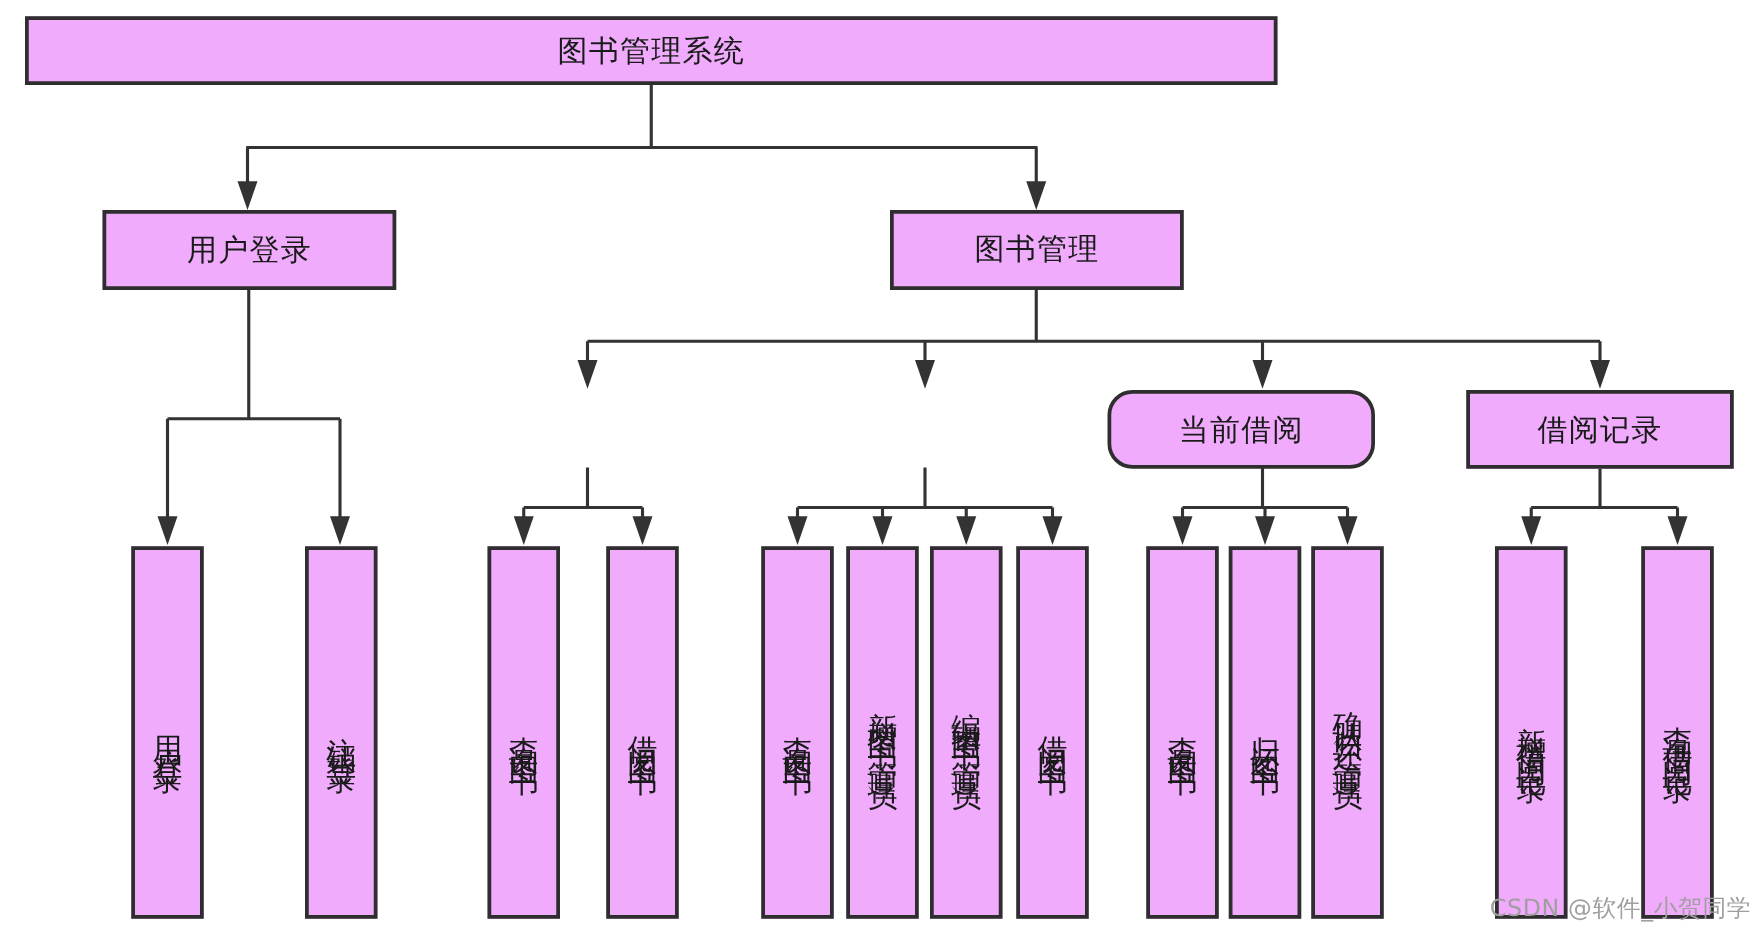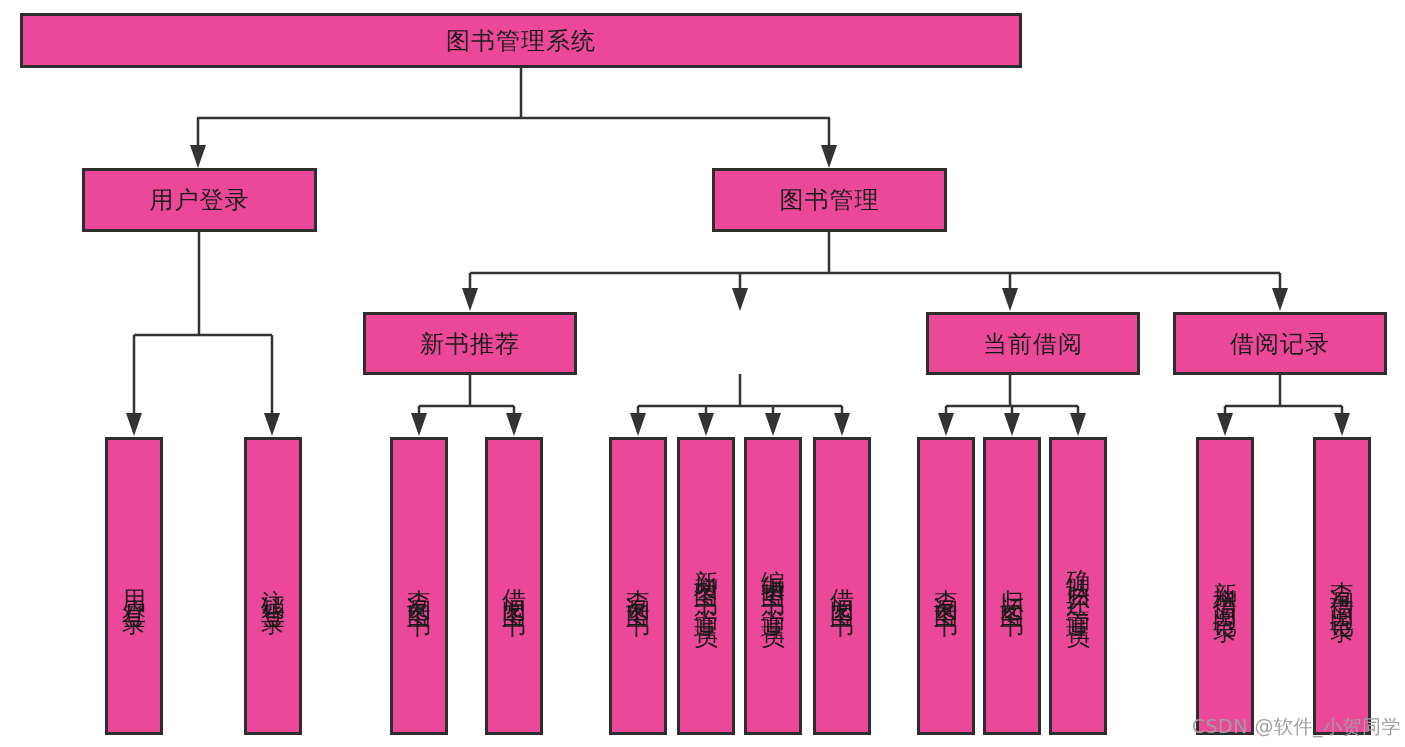--- a/index.html
+++ b/index.html
@@ -13,21 +13,21 @@
   }
   #connectors {
     position: absolute;
     left: 0; top: 0;
     width: 1405px; height: 747px;
     pointer-events: none;
   }
   .node {
     position: absolute;
     box-sizing: border-box;
-    background: #ec4899;
+    background: #f0abfc;
     border: 3px solid #2e2e2e;
     display: flex;
     align-items: center;
     justify-content: center;
     color: #1a1a1a;
     font-size: 24px;
     line-height: 1;
     letter-spacing: 1px;
     white-space: nowrap;
   }
@@ -96,24 +96,21 @@
     <span>图书管理系统</span>
   </div>
 
   <div class="node lvl2" style="left:82px;">
     <span>用户登录</span>
   </div>
   <div class="node lvl2" style="left:712px;font-family:Liberation Serif, serif;">
     <span>图书管理</span>
   </div>
 
-  <div class="node lvl3" style="left:363px;">
-    <span>新书推荐</span>
-  </div>
-  <div class="node lvl3" style="left:926px;">
+  <div class="node lvl3" style="left:886px;border-radius:20px;">
     <span>当前借阅</span>
   </div>
   <div class="node lvl3" style="left:1173px;">
     <span>借阅记录</span>
   </div>
 
   <div class="node leaf" style="left:105px;">
     <span class="vtext">用户登录</span>
   </div>
   <div class="node leaf" style="left:244px;">

